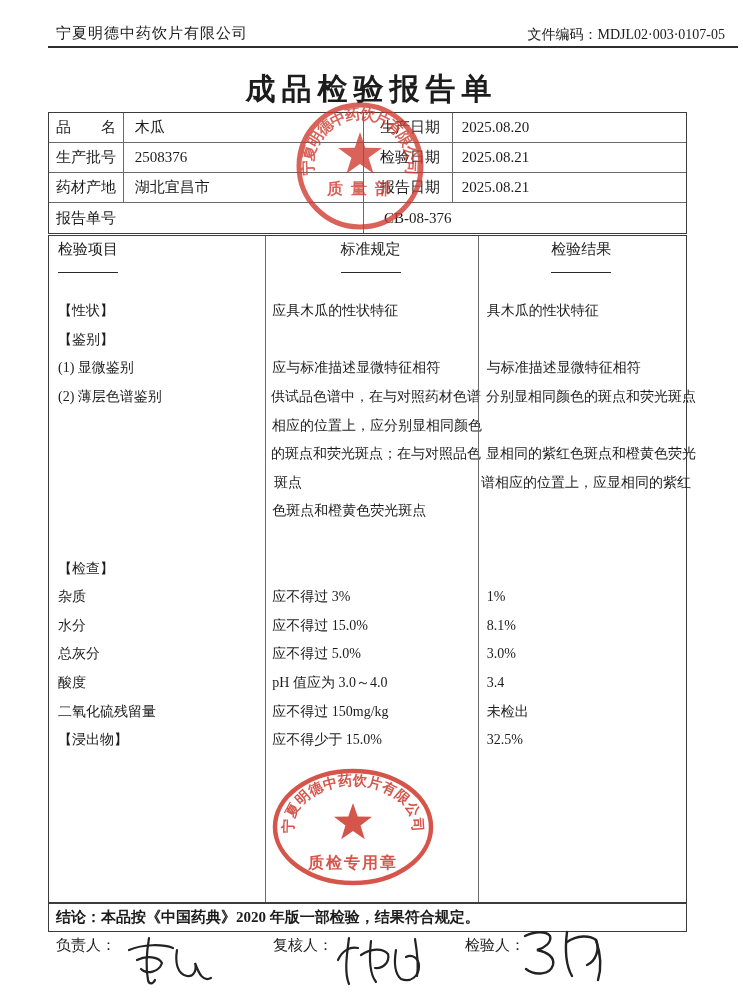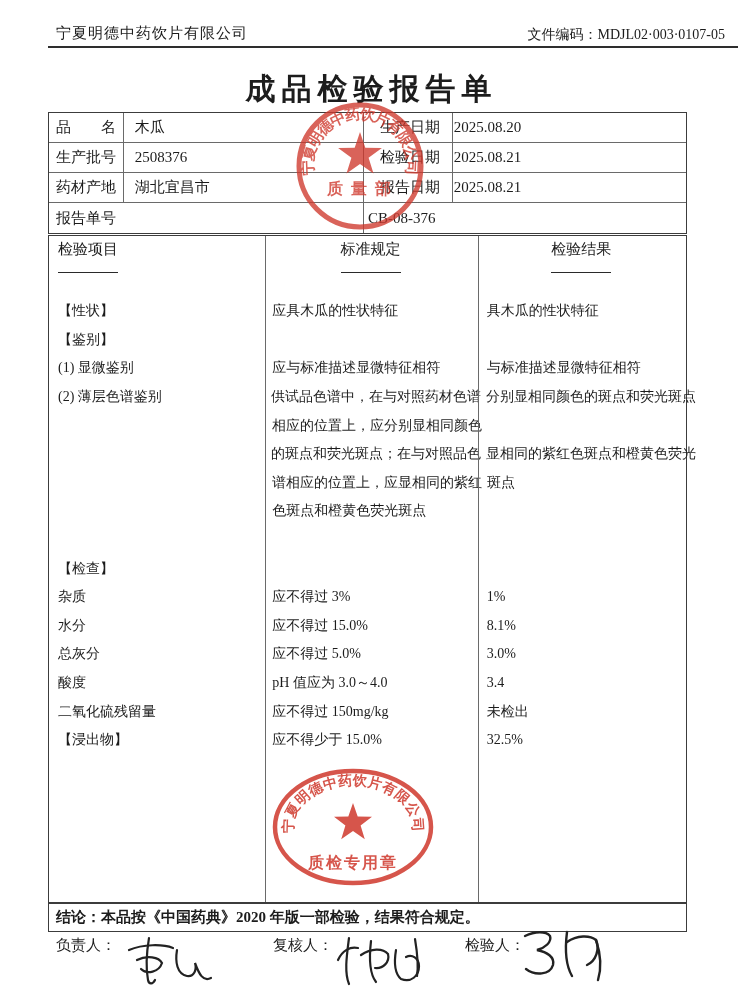--- a/index.html
+++ b/index.html
@@ -16,23 +16,23 @@
   .title{left:0;top:69px;width:743px;text-align:center;font-size:30px;font-weight:bold;letter-spacing:6px;}
   
   .info{left:48px;top:112px;width:639px;border:1px solid #3c3c3c;box-sizing:border-box;}
   .irow{display:flex;height:30px;box-sizing:border-box;}
   .irow:not(:last-child){border-bottom:1px solid #6a6a6a;}
   .icell{box-sizing:border-box;display:flex;align-items:center;font-size:15px;}
   .icell.bl{border-left:1px solid #6a6a6a;}
   .w1{width:74px;padding-left:7px;}
   .w2{width:241px;padding-left:11px;}
   .w3{width:89px;padding-left:16px;}
-  .w4{width:235px;padding-left:1px;}
+  .w4{width:235px;padding-left:9px;}
   .wA{width:315px;padding-left:7px;}
-  .wB{width:324px;padding-left:4px;}
+  .wB{width:324px;padding-left:20px;}
   
   .main{left:48px;top:235px;width:639px;height:668px;border:1px solid #3c3c3c;box-sizing:border-box;}
   .vline{position:absolute;top:0;bottom:0;width:1px;background:#6a6a6a;}
   .v1{left:216px;} .v2{left:429px;}
   .mhead{display:flex;height:27px;align-items:center;}
   .mhead .hc{box-sizing:border-box;font-size:15px;}
   .hc1{width:216px;padding-left:9px;text-align:left;}
   .hc2{width:213px;text-align:center;}
   .hc3{width:210px;text-align:center;}
   .hul{border-bottom:1px solid #2a2a2a;padding-bottom:15px;}
@@ -120,22 +120,22 @@
       <div class="mc mc2">相应的位置上，应分别显相同颜色</div>
       <div class="mc mc3"></div>
     </div>
   <div class="mrow">
       <div class="mc mc1"></div>
       <div class="mc mc2">的斑点和荧光斑点；在与对照品色</div>
       <div class="mc mc3">显相同的紫红色斑点和橙黄色荧光</div>
     </div>
   <div class="mrow">
       <div class="mc mc1"></div>
+      <div class="mc mc3">斑点</div>
       <div class="mc mc2">谱相应的位置上，应显相同的紫红</div>
-      <div class="mc mc3">斑点</div>
     </div>
   <div class="mrow">
       <div class="mc mc1"></div>
       <div class="mc mc2">色斑点和橙黄色荧光斑点</div>
       <div class="mc mc3"></div>
     </div>
   <div class="mrow">
       <div class="mc mc1"></div>
       <div class="mc mc2"></div>
       <div class="mc mc3"></div>

